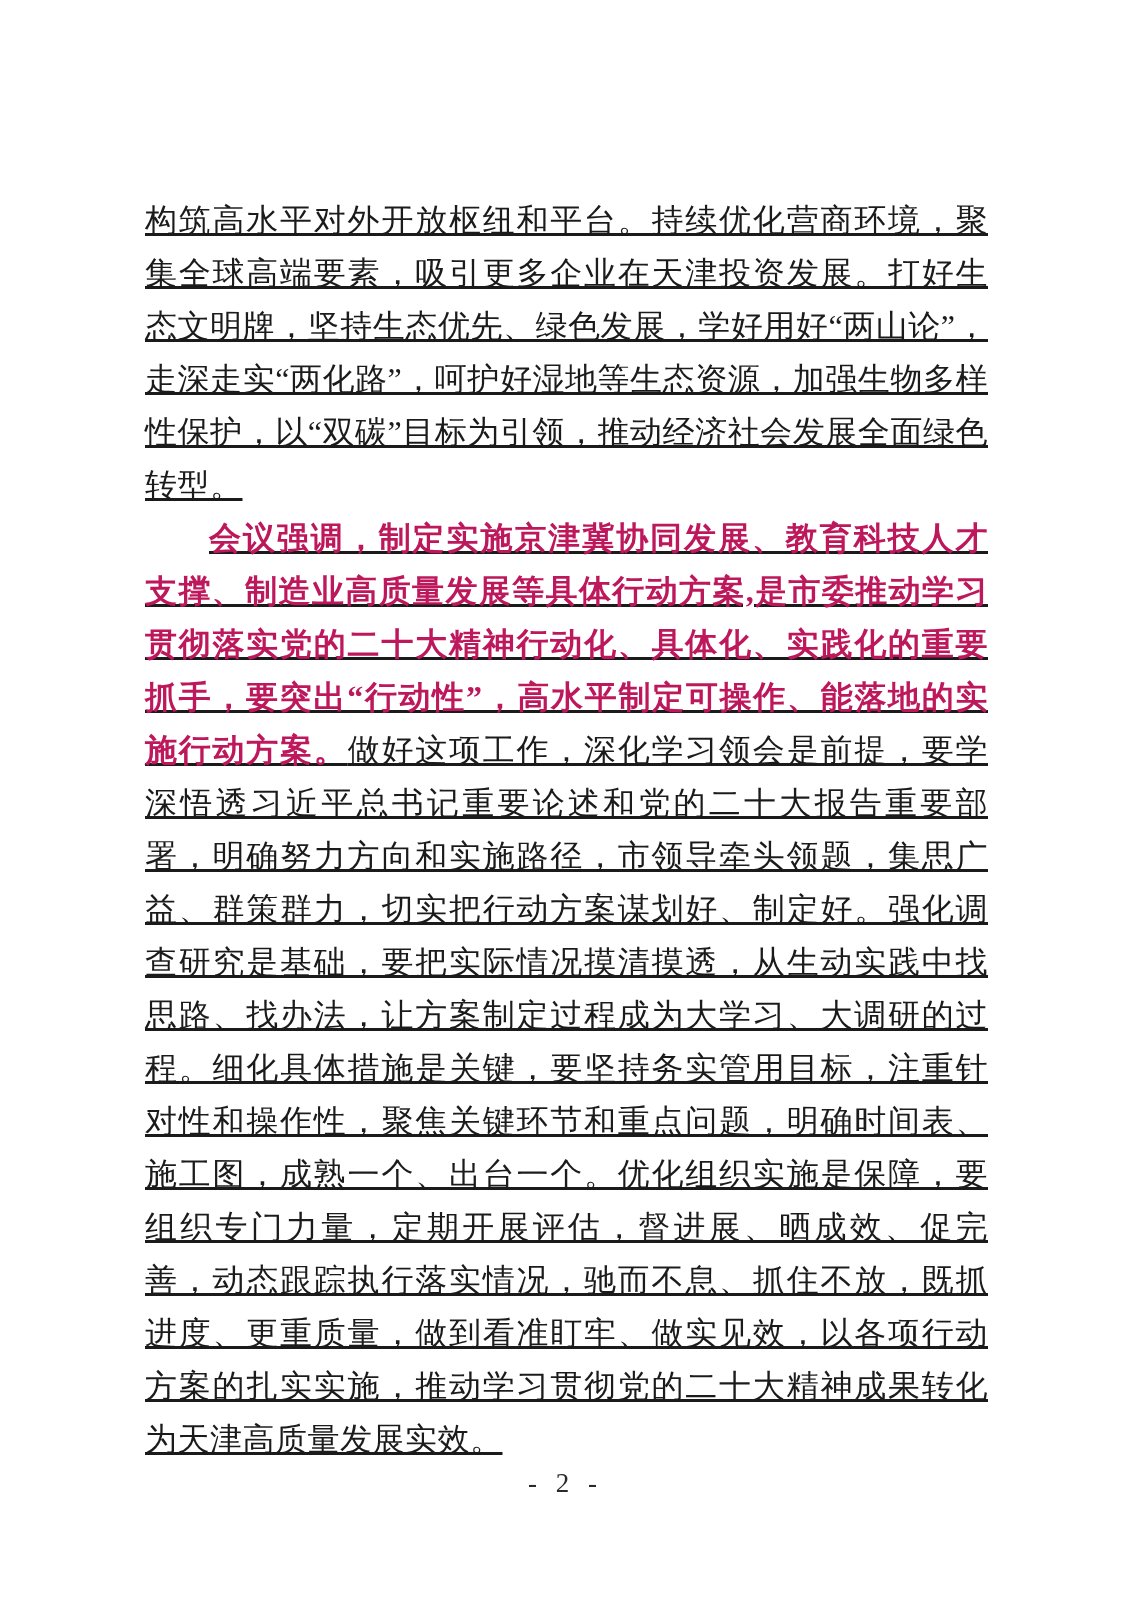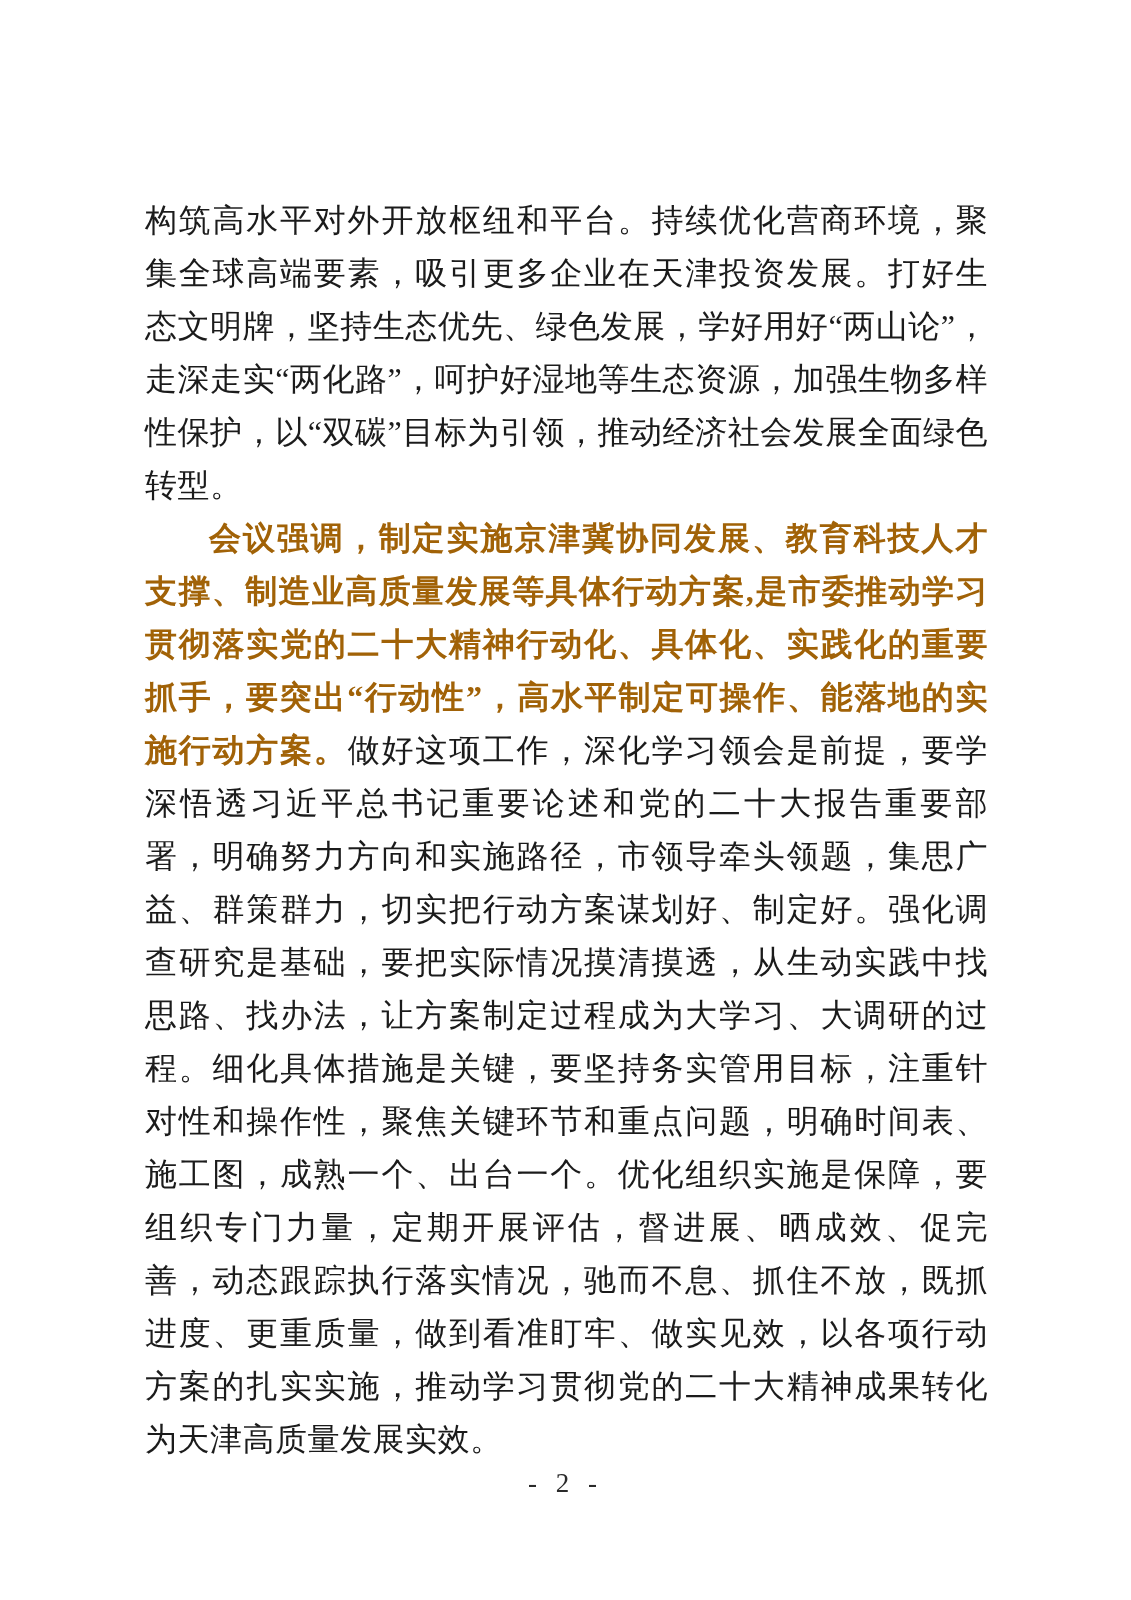--- a/index.html
+++ b/index.html
@@ -21,27 +21,28 @@
     top: 194px;
     width: 843px;
   }
   .para {
     margin: 0;
     font-size: 32px;
     line-height: 53px;
     letter-spacing: 0.5px;
     text-align: justify;
     color: #1b1b1b;
+    text-decoration: underline;
   }
   .para.indent {
     text-indent: 2em;
   }
   .run-bold {
     font-weight: bold;
-    color: #a16207;
+    color: #be185d;
   }
   .run-regular {
     font-weight: normal;
   }
   .footer {
     position: absolute;
     top: 1468px;
     left: 0;
     width: 100%;
     text-align: center;

